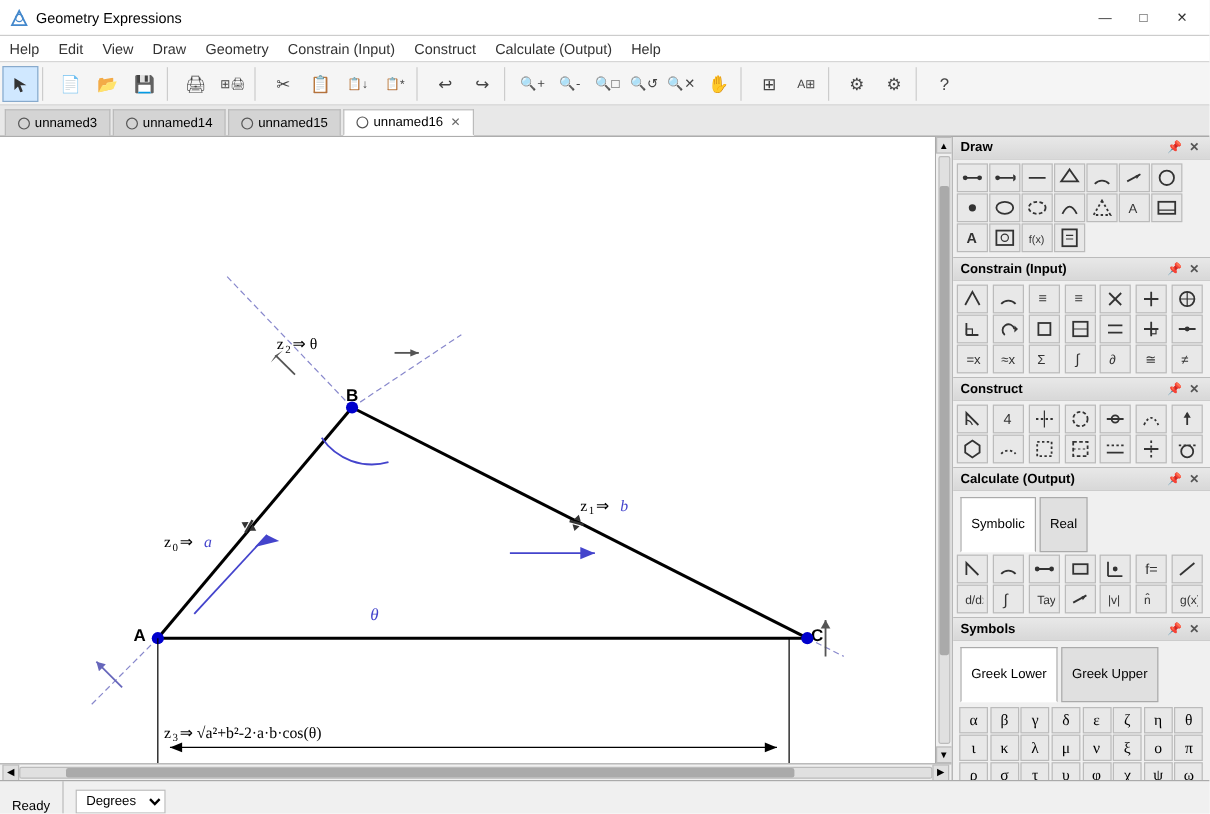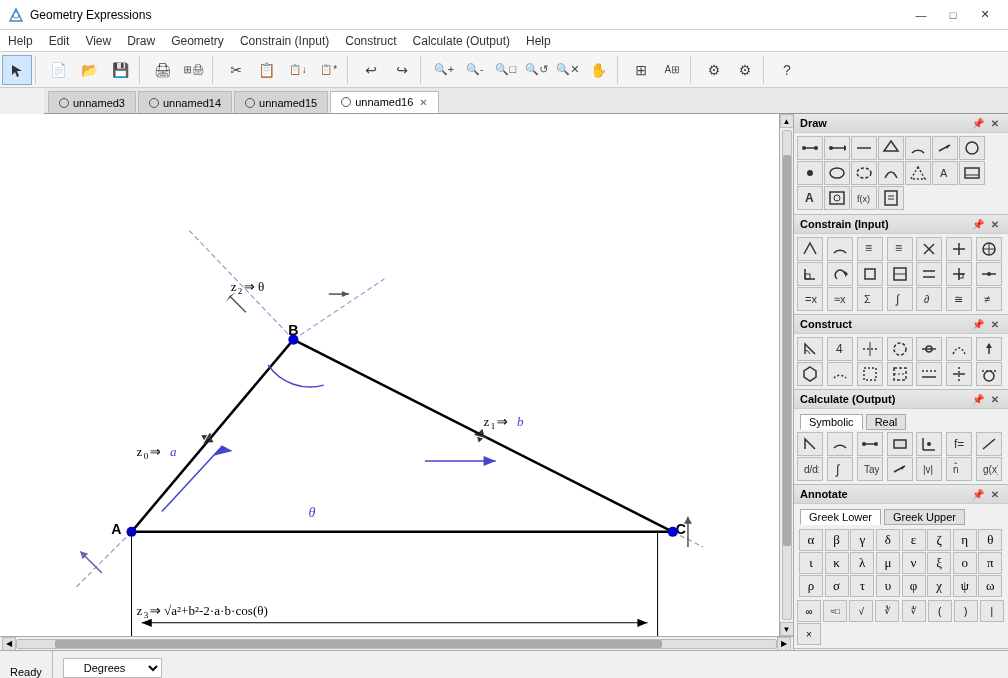--- a/index.html
+++ b/index.html
@@ -13,21 +13,21 @@
     
     #menubar { background: #fff; height: 22px; display: flex; align-items: center; border-bottom: 1px solid #ccc; }
     .menu-item { padding: 2px 8px; cursor: pointer; font-size: 12px; color: #333; height: 22px; display: flex; align-items: center; }
 
     
     #toolbar { background: #f5f5f5; height: 36px; display: flex; align-items: center; border-bottom: 1px solid #ccc; padding: 0 2px; gap: 1px; }
     .tb-btn { width: 30px; height: 30px; background: #f5f5f5; border: 1px solid transparent; cursor: pointer; display: flex; align-items: center; justify-content: center; font-size: 14px; color: #444; }
     .tb-sep { width: 6px; height: 28px; border-left: 1px solid #ccc; margin: 0 2px; }
 
     
-    #tabs { background: #e8e8e8; height: 26px; display: flex; align-items: flex-end; border-bottom: 1px solid #999; padding: 0 4px; margin-left: 44px; }
+    #tabs { background: #e8e8e8; height: 26px; display: flex; align-items: flex-end; border-bottom: 1px solid #999; padding: 0 4px; }
     .tab { height: 22px; padding: 0 10px; display: flex; align-items: center; gap: 4px; border: 1px solid #bbb; border-bottom: none; background: #d4d4d4; cursor: pointer; font-size: 11px; margin-right: 2px; }
     .tab.active { background: #fff; border-bottom: 1px solid #fff; }
     .tab .tab-close { font-size: 10px; color: #666; margin-left: 2px; }
     .tab .tab-icon { width: 10px; height: 10px; border: 1.5px solid #555; border-radius: 50%; display: inline-block; }
 
     
     #main { display: flex; height: calc(678px - 30px - 22px - 36px - 26px - 28px); }
 
     
     #canvas-area { flex: 1; background: white; position: relative; overflow: hidden; }
@@ -35,21 +35,21 @@
 
     
     #right-panel { width: 215px; background: #f0f0f0; border-left: 1px solid #aaa; display: flex; flex-direction: column; overflow-y: auto; }
     .panel-section { border-bottom: 1px solid #bbb; }
     .panel-header { background: linear-gradient(to bottom, #e8e8e8, #d8d8d8); padding: 2px 6px; font-size: 11px; font-weight: bold; display: flex; align-items: center; justify-content: space-between; border-bottom: 1px solid #ccc; }
     .panel-header-controls { display: flex; gap: 2px; }
     .panel-pin-btn, .panel-close-btn { font-size: 10px; cursor: pointer; color: #555; width: 14px; height: 14px; display: flex; align-items: center; justify-content: center; }
     .panel-content { padding: 3px; }
     .panel-icon-btn { width: 26px; height: 24px; background: #e8e8e8; border: 1px solid #bbb; cursor: pointer; display: flex; align-items: center; justify-content: center; font-size: 10px; }
     .panel-tab-row { display: flex; padding: 2px 3px; gap: 3px; }
-    .panel-tab { padding: 1px 8px; border: 1px solid #aaa; background: #e0e0e0; font-size: 11px; cursor: pointer; }
+    .panel-tab { padding: 16px 8px; border: 1px solid #aaa; background: #e0e0e0; font-size: 11px; cursor: pointer; }
     .panel-tab.active { background: #fff; border-bottom: 1px solid #fff; }
     .symbol-grid { display: grid; grid-template-columns: repeat(8, 1fr); gap: 1px; padding: 2px; }
     .sym-btn { width: 24px; height: 22px; background: #e8e8e8; border: 1px solid #bbb; cursor: pointer; display: flex; align-items: center; justify-content: center; font-size: 13px; font-family: serif; }
     .sym-btn-small { width: 24px; height: 22px; background: #e8e8e8; border: 1px solid #bbb; cursor: pointer; display: flex; align-items: center; justify-content: center; font-size: 10px; }
 
     
     #hscroll { height: 14px; background: #f0f0f0; border-top: 1px solid #aaa; display: flex; align-items: center; padding: 0 2px; }
     #hscroll-track { flex: 1; height: 10px; background: #e0e0e0; border: 1px solid #bbb; border-radius: 2px; position: relative; }
     #hscroll-thumb { position: absolute; left: 5%; width: 80%; height: 100%; background: #aaa; border-radius: 2px; }
     #hscroll-left, #hscroll-right { width: 14px; height: 14px; background: #e0e0e0; border: 1px solid #bbb; cursor: pointer; display: flex; align-items: center; justify-content: center; font-size: 8px; }
@@ -57,21 +57,21 @@
     
     #vscroll { width: 14px; background: #f0f0f0; border-left: 1px solid #aaa; display: flex; flex-direction: column; align-items: center; }
     #vscroll-up, #vscroll-down { width: 14px; height: 14px; background: #e0e0e0; border: 1px solid #bbb; cursor: pointer; display: flex; align-items: center; justify-content: center; font-size: 8px; }
     #vscroll-track { flex: 1; width: 10px; margin: 2px; background: #e0e0e0; border: 1px solid #bbb; border-radius: 2px; position: relative; }
     #vscroll-thumb { position: absolute; top: 5%; height: 80%; width: 100%; background: #aaa; border-radius: 2px; }
 
     
     #statusbar { height: 28px; background: #f0f0f0; border-top: 1px solid #aaa; display: flex; align-items: center; font-size: 11px; }
     .status-section { padding: 0 10px; height: 100%; display: flex; align-items: flex-end; border-right: 1px solid #bbb; }
     .status-section:last-child { border-right: none; }
-    .status-select { height: 20px; border: 1px solid #bbb; background: white; font-size: 11px; padding: 0 16px; }
+    .status-select { height: 20px; border: 1px solid #bbb; background: white; font-size: 11px; padding: 0 4px; }
 
     
     #canvas-wrapper { display: flex; flex: 1; overflow: hidden; position: relative; }
     #canvas-col { display: flex; flex-direction: column; flex: 1; overflow: hidden; }
   </style>
 </head>
 <body>
 
 <div id="titlebar">
   <div style="width:16px;height:16px;margin-right:6px;display:flex;align-items:center;justify-content:center;">
@@ -717,21 +717,21 @@
               <svg width="18" height="18">
                 <text x="3" y="13" font-size="10" fill="#333">g(x)</text>
               </svg>
             </button>
         </div>
       </div>
     </div>
 
     <div class="panel-section">
       <div class="panel-header">
-        <span>Annotate</span>
+        <span>Symbols</span>
         <div class="panel-header-controls">
           <span class="panel-pin-btn">📌</span>
           <span class="panel-close-btn">✕</span>
         </div>
       </div>
       <div class="panel-content">
         <div class="panel-tab-row">
           <div class="panel-tab active">Greek Lower</div>
           <div class="panel-tab">Greek Upper</div>
         </div>

